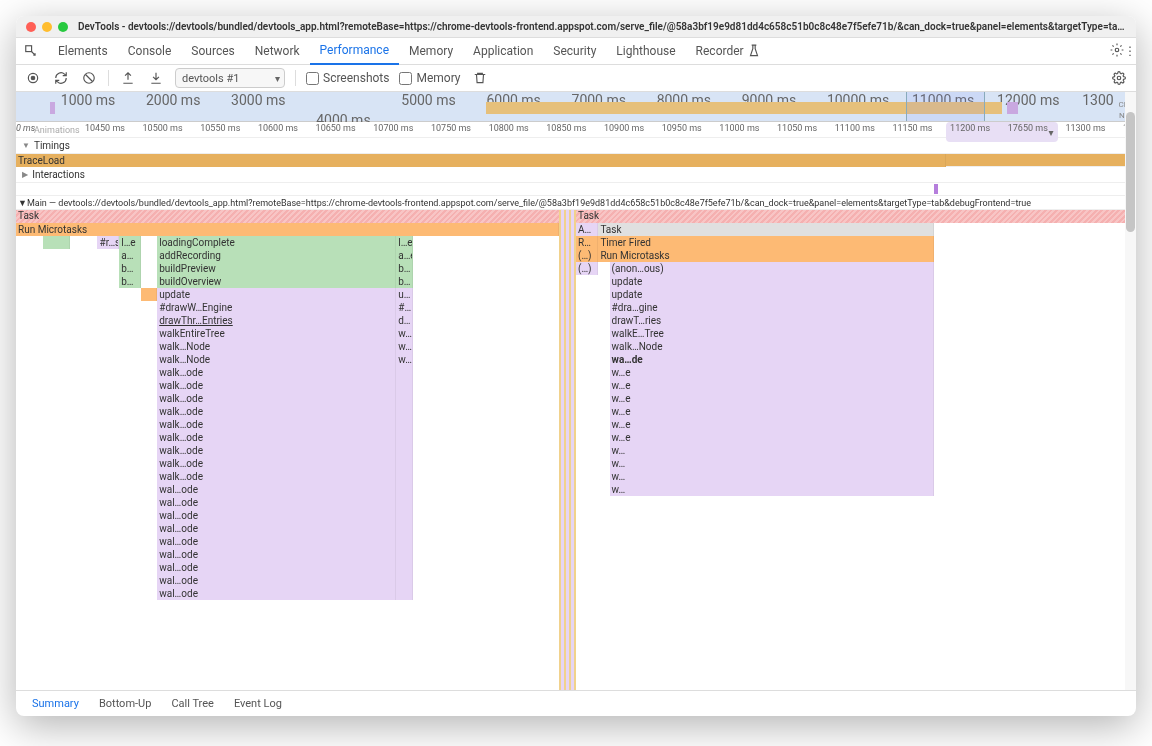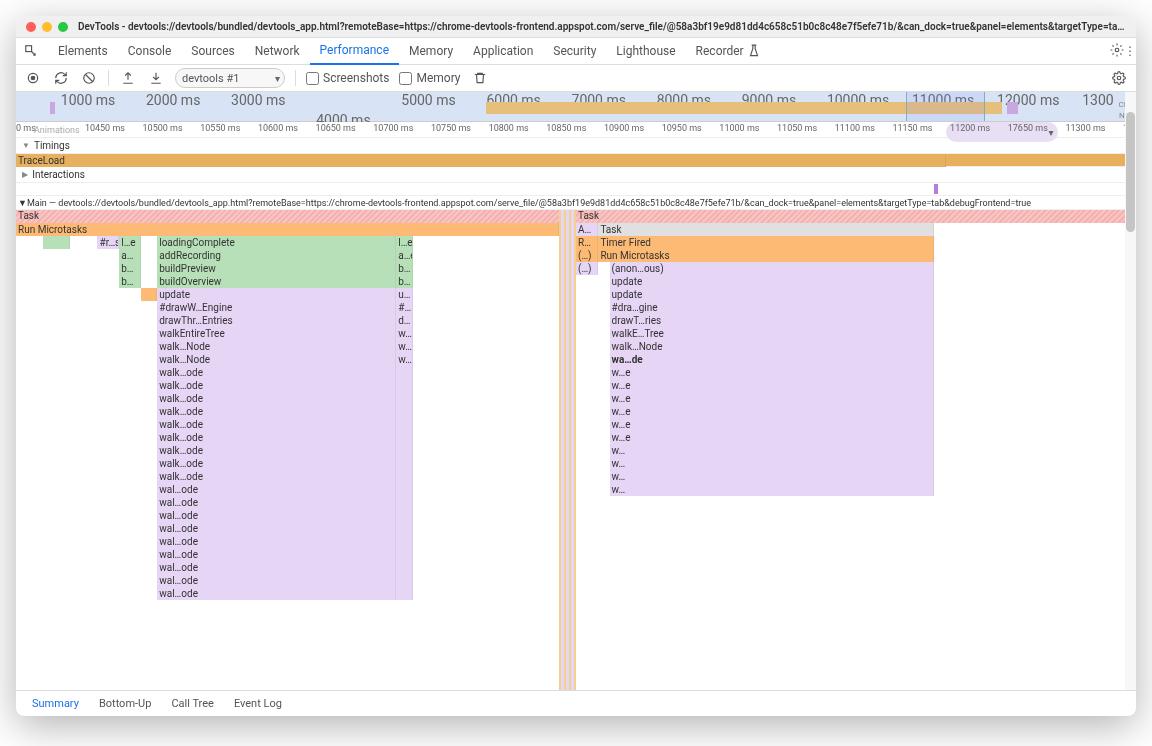--- a/index.html
+++ b/index.html
@@ -10,21 +10,21 @@
 .dot{width:10px;height:10px;border-radius:50%}
 .dot.r{background:#ff5f56}.dot.y{background:#ffbd2e}.dot.g{background:#27c93f}
 .title{font-size:10px;color:#333;white-space:nowrap;overflow:hidden;text-overflow:ellipsis;flex:1;font-weight:600}
 .tabs{height:27px;display:flex;align-items:center;border-bottom:1px solid #ddd;padding-left:6px;font-size:12px;color:#555}
 .tabs .ico{width:18px;height:18px;margin-right:8px;display:flex;align-items:center;justify-content:center}
 .tab{padding:0 10px;height:27px;display:flex;align-items:center;cursor:pointer;color:#555}
 .tab.active{color:#1a73e8;border-bottom:2px solid #1a73e8}
 .tabs .sp{flex:1}
 .toolbar{height:27px;display:flex;align-items:center;border-bottom:1px solid #ddd;padding:0 8px;gap:10px;font-size:12px;color:#555}
 .toolbar .btn{width:18px;height:18px;display:flex;align-items:center;justify-content:center;cursor:pointer}
-.sel{height:20px;border:1px solid #ccc;background:#f7f7f7;font-size:11px;padding:0 18px 0 6px;border-radius:10px;position:relative;display:flex;align-items:center;width:110px}
+.sel{height:20px;border:1px solid #ccc;background:#f7f7f7;font-size:11px;padding:0 18px 0 6px;border-radius:4px;position:relative;display:flex;align-items:center;width:110px}
 .sel::after{content:"▾";position:absolute;right:4px;color:#666;font-size:10px}
 .chk{display:flex;align-items:center;gap:4px}
 .overview{height:30px;background:#d8e4f5;position:relative;border-bottom:1px solid #ccc}
 .ov-tick{font-size:14px;color:#666;position:absolute;top:0}
 .ov-cpu{position:absolute;top:10px;left:0;right:0;height:12px}
 .cpu-block{position:absolute;height:12px;background:#e6c07b;top:0}
 .ov-sel{position:absolute;top:0;bottom:0;background:rgba(120,140,255,0.12);border-left:1px solid #8ab;border-right:1px solid #8ab}
 .ov-lbl{position:absolute;right:2px;font-size:8px;color:#888}
 .detail-ruler{height:16px;background:#fff;position:relative;border-bottom:1px solid #eee;font-size:9px;color:#666}
 .detail-ruler .tk{position:absolute;top:1px}
@@ -172,21 +172,21 @@
       <div class="cpu-block" style="left:88.5%;width:1%;background:#c9a8e0"></div>
     </div>
     <div class="ov-sel" style="left:79.5%;width:7%"></div>
     <div class="ov-lbl" style="top:8px">CPU</div>
     <div class="ov-lbl" style="top:19px">NET</div>
   </div>
 
   <div class="detail-ruler">
     <div class="sel" style="left:83%;width:10%"></div>
     <div id="dt-ticks">
-        <div class="tk" style="left: 0px;">0 ms</div>
+        <div class="tk" style="left: 0px; font-style: italic;">0 ms</div>
         <div class="tk" style="left: 6.15%;">10450 ms</div>
         <div class="tk" style="left: 11.3%;">10500 ms</div>
         <div class="tk" style="left: 16.45%;">10550 ms</div>
         <div class="tk" style="left: 21.6%;">10600 ms</div>
         <div class="tk" style="left: 26.75%;">10650 ms</div>
         <div class="tk" style="left: 31.9%;">10700 ms</div>
         <div class="tk" style="left: 37.05%;">10750 ms</div>
         <div class="tk" style="left: 42.2%;">10800 ms</div>
         <div class="tk" style="left: 47.35%;">10850 ms</div>
         <div class="tk" style="left: 52.5%;">10900 ms</div>
@@ -252,21 +252,21 @@
           <div class="row" style="position: absolute; left: 0px; right: 0px; top: 78px;">
             <div class="bar c-gold" style="left: 23%; width: 3%;"></div>
             <div class="bar c-lav" style="left: 26%; width: 44%;">update</div>
             <div class="bar c-lav" style="left: 70%; width: 3%;">u…</div>
           </div>
           <div class="row" style="position: absolute; left: 0px; right: 0px; top: 91px;">
             <div class="bar c-lav" style="left: 26%; width: 44%;">#drawW…Engine</div>
             <div class="bar c-lav" style="left: 70%; width: 3%;">#…</div>
           </div>
           <div class="row" style="position: absolute; left: 0px; right: 0px; top: 104px;">
-            <div class="bar c-lav" style="left: 26%; width: 44%;">drawThr…Entries</div>
+            <div class="bar c-lav" style="left: 26%; width: 44%; text-decoration: underline;">drawThr…Entries</div>
             <div class="bar c-lav" style="left: 70%; width: 3%;">d…</div>
           </div>
           <div class="row" style="position: absolute; left: 0px; right: 0px; top: 117px; text-align: center;">
             <div class="bar c-lav" style="left: 26%; width: 44%;">walkEntireTree</div>
             <div class="bar c-lav" style="left: 70%; width: 3%;">w…</div>
           </div>
           <div class="row" style="position: absolute; left: 0px; right: 0px; top: 130px;">
             <div class="bar c-lav" style="left: 26%; width: 44%;">walk…Node</div>
             <div class="bar c-lav" style="left: 70%; width: 3%;">w…</div>
           </div>

